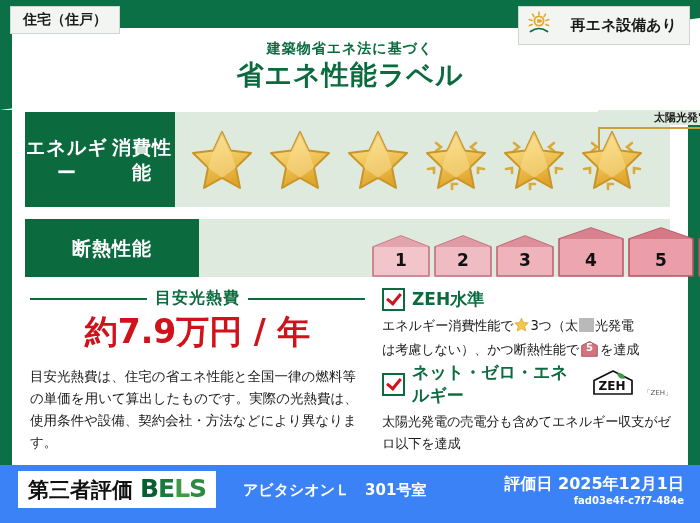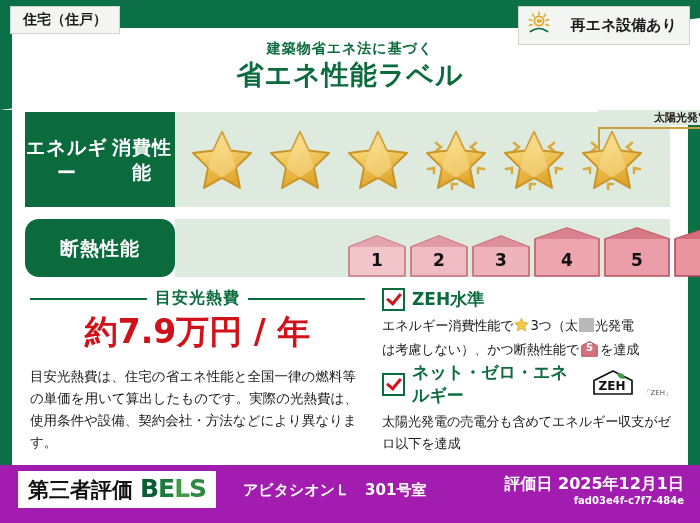--- a/index.html
+++ b/index.html
@@ -54,21 +54,21 @@
   .row-label{
     background:#0b6b3f;color:#ffffff;font-weight:bold;
     display:flex;flex-direction:row;align-items:center;justify-content:center;
     text-align:center;line-height:1.28;letter-spacing:1px;
   }
   .row-body{background:#dfeadf;flex:1;position:relative;}
 
   #row-energy{left:25px;top:112px;width:645px;height:95px;}
   #row-energy .row-label{width:150px;font-size:19px;}
   #row-insul{left:25px;top:219px;width:645px;height:58px;}
-  #row-insul .row-label{width:150px;font-size:19px;border-radius:14px;}
+  #row-insul .row-label{width:174px;font-size:19px;}
 
   .stars{position:absolute;left:8px;top:0;right:4px;height:95px;display:flex;align-items:center;}
   .star-cell{position:relative;width:78px;height:95px;display:flex;align-items:center;justify-content:center;}
 
   .solar-bracket{
     position:absolute;left:423px;top:15px;width:228px;height:22px;
     border:2px solid #c8a13a;border-bottom:none;border-top:2px solid #c8a13a;
     z-index:5;
   }
   .solar-bracket-lbl{
@@ -125,21 +125,21 @@
     font-size:10px;font-weight:bold;color:#fff;
   }
   .redact{
     display:inline-block;width:15px;height:14px;background:#b9b9b9;
     vertical-align:-2px;margin:0 1px;
   }
   .zeh-logo{display:inline-block;vertical-align:-7px;margin-left:4px;}
   .zeh-logo-sub{font-size:7px;color:#555;vertical-align:-4px;margin-left:1px;margin-top:17px;}
 
   
-  .footer{position:absolute;left:0;top:465px;width:700px;height:58px;background:#a21caf;}
+  .footer{position:absolute;left:0;top:465px;width:700px;height:58px;background:#3b82f6;}
   .bels-chip{
     position:absolute;left:18px;top:6px;background:#ffffff;
     padding:3px 10px 4px 10px;display:flex;align-items:baseline;gap:7px;
   }
   .bels-jp{font-size:21px;font-weight:bold;color:#111;letter-spacing:0px;}
   .bels-logo{font-size:25px;font-weight:bold;letter-spacing:-1px;}
   .bels-logo .b1{color:#0a5c33;}
   .bels-logo .b2{color:#1a7a3e;}
   .bels-logo .b3{color:#3f9a46;}
   .bels-logo .b4{color:#2d8a41;}

